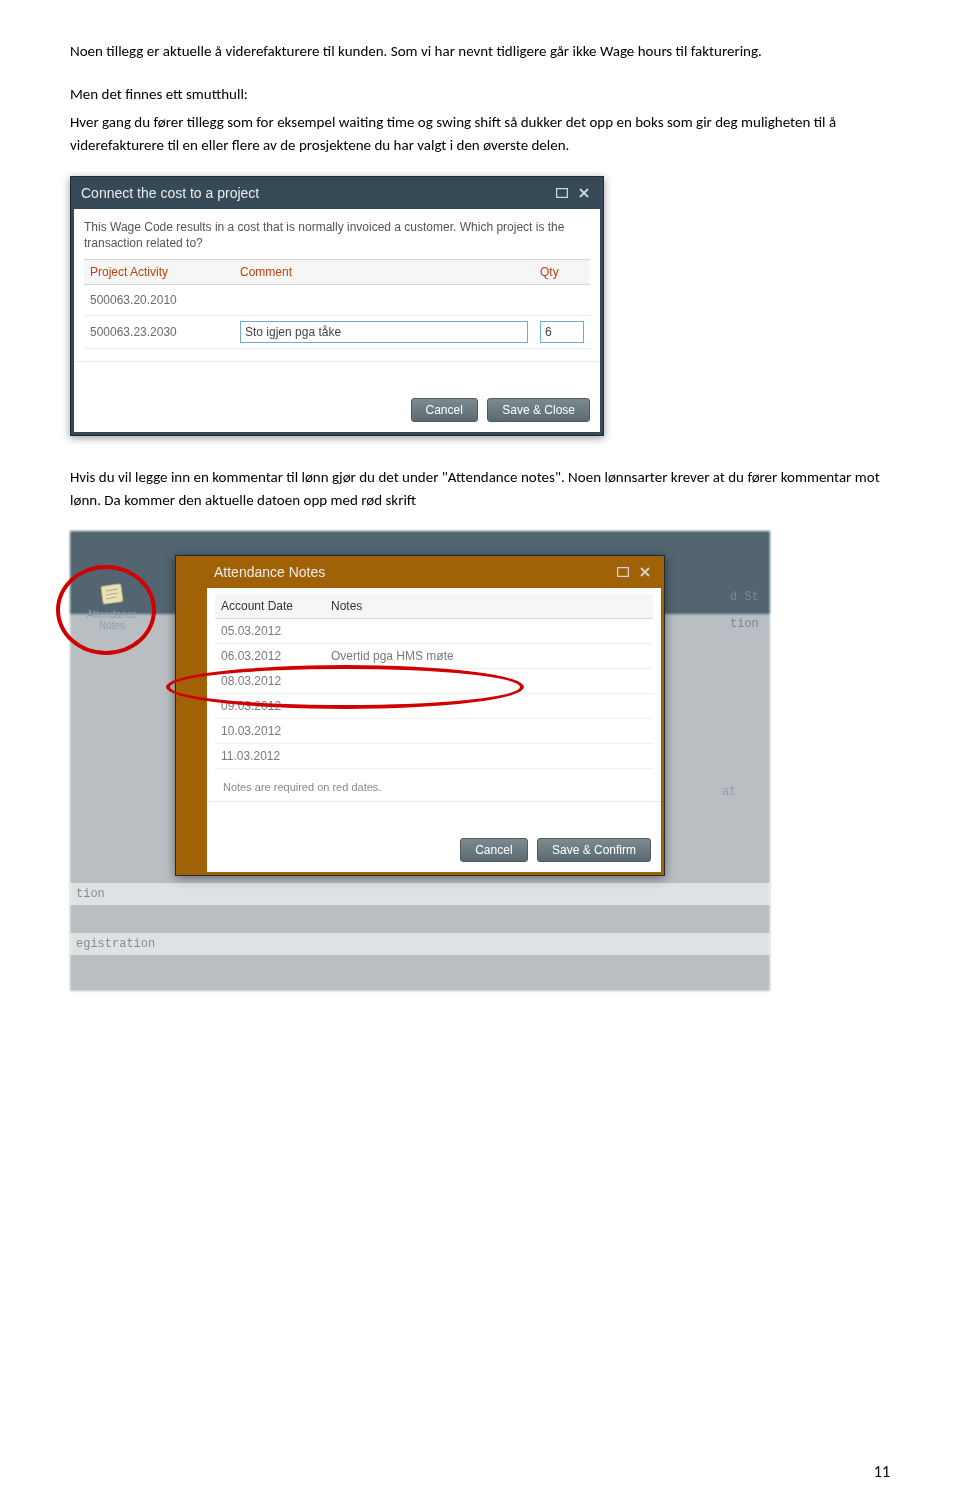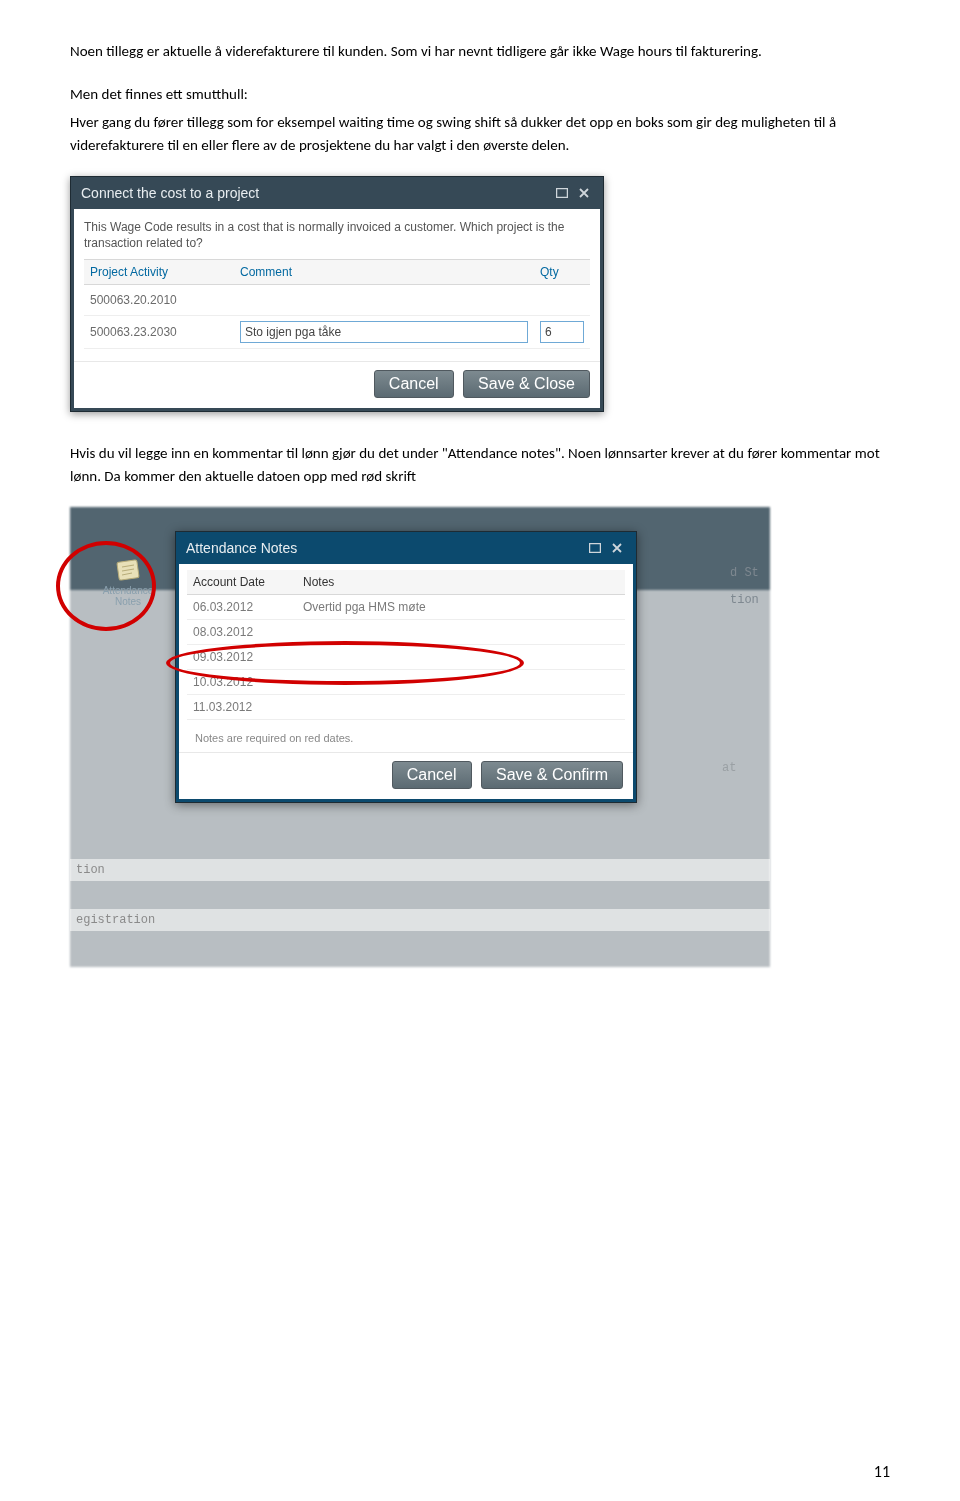--- a/index.html
+++ b/index.html
@@ -63,21 +63,21 @@
     line-height: 1.35;
   }
   table.dlg-table {
     width: 100%;
     border-collapse: collapse;
     font-size: 12px;
   }
   table.dlg-table th {
     text-align: left;
     font-weight: normal;
-    color: #0369a1;
+    color: #c2410c;
     background: #f6f6f6;
     border-top: 1px solid #d8d8d8;
     border-bottom: 1px solid #d8d8d8;
     padding: 5px 6px;
   }
   table.dlg-table td {
     padding: 5px 6px;
     border-bottom: 1px solid #eee;
     color: #6b6b6b;
   }
@@ -97,27 +97,28 @@
     background: #fff;
     margin: 0 3px;
     padding: 8px 10px 10px 10px;
     text-align: right;
     border-top: 1px solid #e8e8e8;
   }
   .btn {
     display: inline-block;
     background: linear-gradient(to bottom, #7d8a90, #5b6a72);
     color: #fff;
-    font-size: 16px;
+    font-size: 12px;
     font-family: Tahoma, Arial, sans-serif;
     border: 1px solid #50595f;
     border-radius: 3px;
     padding: 4px 14px;
     margin-left: 6px;
     cursor: pointer;
+    margin-top: 28px;
   }
   .dialog-wrap-bottom {
     background: #364956;
     padding-bottom: 3px;
   }
   .figure2 {
     position: relative;
     width: 700px;
     height: 460px;
     margin-top: 10px;
@@ -145,21 +146,20 @@
     position: absolute;
     top: 50px;
     left: 12px;
     width: 60px;
     height: 55px;
     text-align: center;
     color: #8aa0ae;
     font-size: 10px;
     font-family: Tahoma, Arial, sans-serif;
     line-height: 1.1;
-    margin-left: 16px;
   }
   .attendance-btn svg { display:block; margin: 0 auto 2px auto; }
   .red-circle {
     position: absolute;
     border: 4px solid #d10000;
     border-radius: 50%;
   }
   .circle1 {
     top: 34px;
     left: -14px;
@@ -173,23 +173,24 @@
     top: 134px;
     left: 96px;
     width: 350px;
     height: 36px;
   }
   .dialog2 {
     position: absolute;
     top: 24px;
     left: 105px;
     width: 460px;
-    background: #0c4a6e;
+    background: #a16207;
     border: 1px solid #1e2b33;
     box-shadow: 0 2px 10px rgba(0,0,0,0.45);
+    padding-left: 28px;
   }
   .dialog2 .dialog-body {
     padding: 6px 8px 2px 8px;
   }
   table.notes-table {
     width: 100%;
     border-collapse: collapse;
     font-size: 12px;
   }
   table.notes-table th {
@@ -330,20 +331,24 @@
             <col>
           </colgroup>
         <thead>
           <tr>
             <th>Account Date</th>
             <th>Notes</th>
           </tr>
         </thead>
         <tbody id="notes-body">
             <tr>
+              <td>05.03.2012</td>
+              <td></td>
+            </tr>
+            <tr>
               <td class="red-date">06.03.2012</td>
               <td>Overtid pga HMS møte</td>
             </tr>
             <tr>
               <td>08.03.2012</td>
               <td></td>
             </tr>
             <tr>
               <td>09.03.2012</td>
               <td></td>

